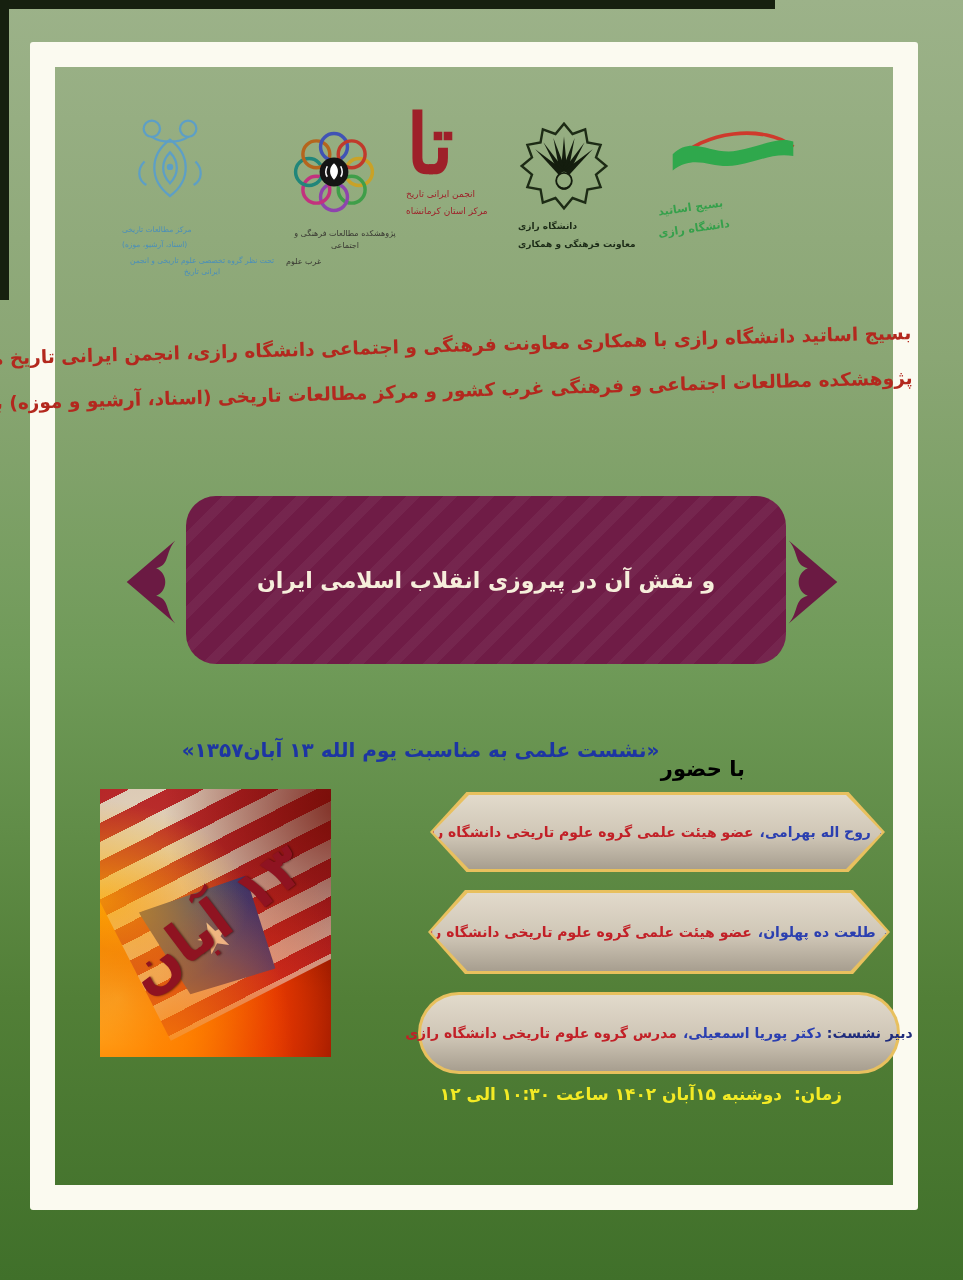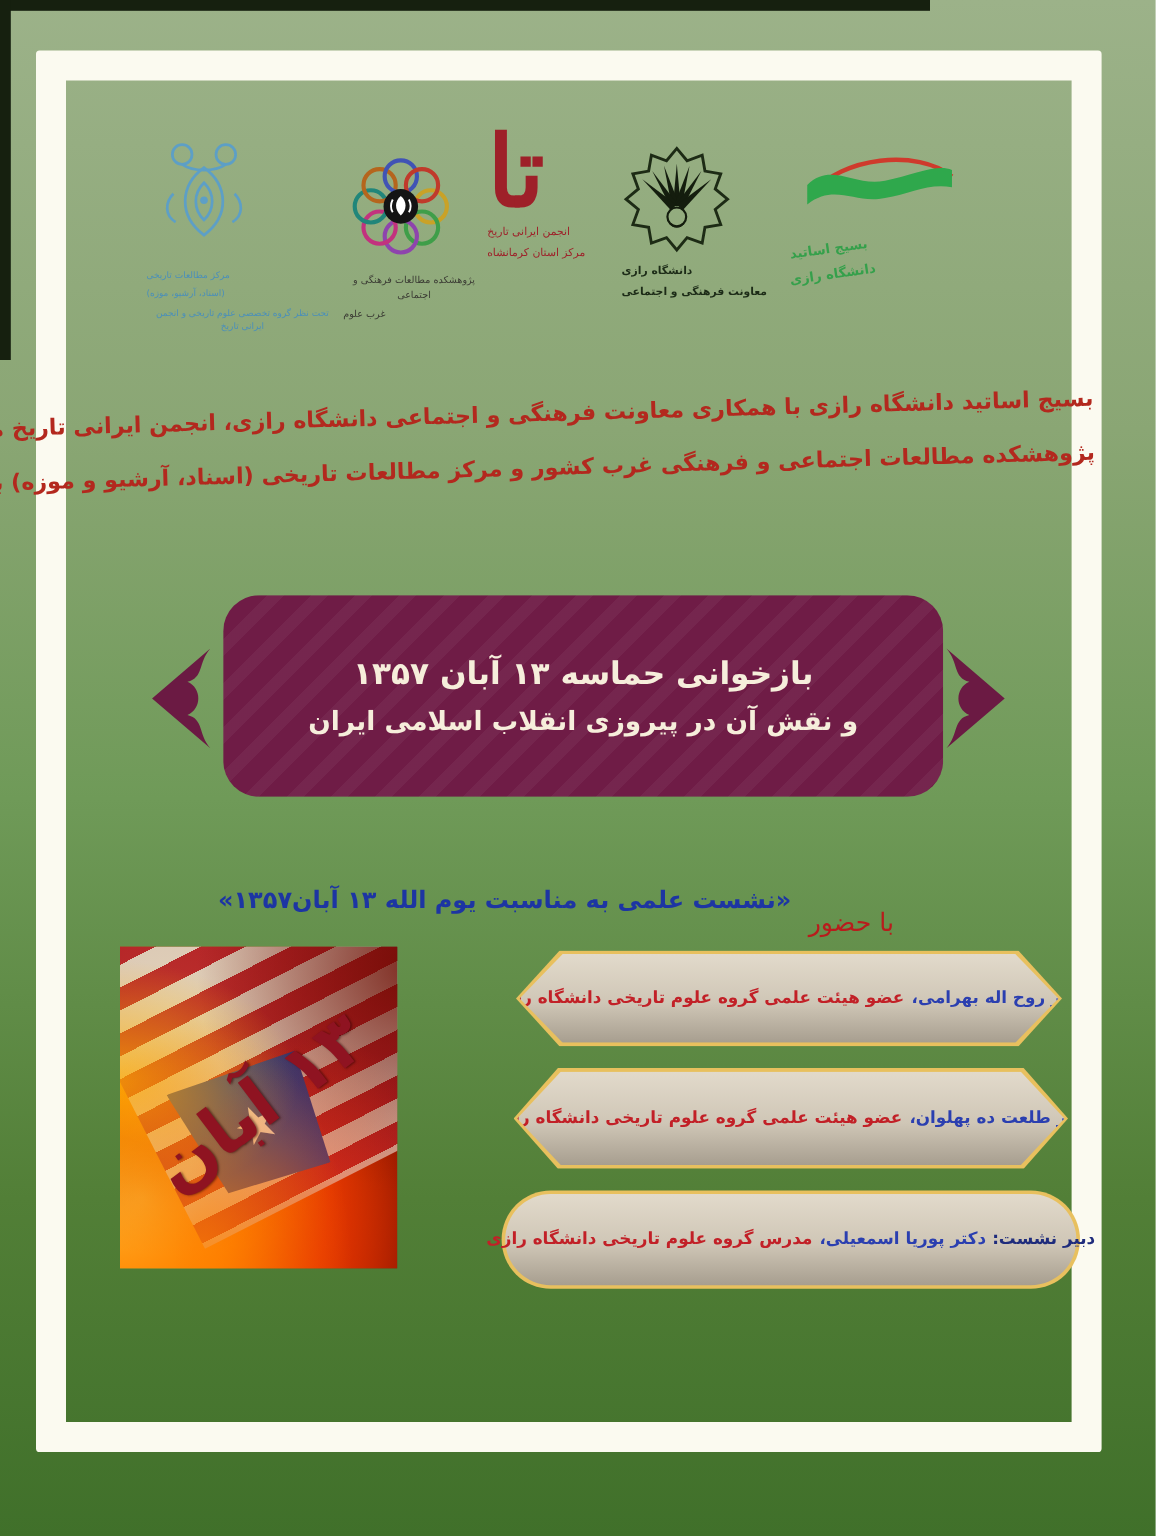--- a/index.html
+++ b/index.html
@@ -48,21 +48,21 @@
   .orn{position:absolute;top:530px;width:62px;height:104px;}
   .orn-left{left:120px;transform:scaleX(-1);}
   .orn-right{left:782px;}
   
   .subtitle{
     position:absolute;left:0;top:738px;width:841px;text-align:center;direction:rtl;
     color:#1d35a3;font-size:20px;font-weight:bold;
   }
   .attendance{
     position:absolute;right:218px;top:757px;direction:rtl;
-    color:#b91c1c;font-size:21px;font-weight:normal;
+    color:#000000;font-size:21px;font-weight:bold;
   }
   
   .flag{
     position:absolute;left:100px;top:789px;width:231px;height:268px;overflow:hidden;
     background:
       radial-gradient(circle at 18% 22%,rgba(255,190,60,.85),rgba(215,80,0,.55) 38%,rgba(60,8,0,0) 70%),
       radial-gradient(ellipse at 8% 78%,#ffd24a 0%,#ff8a00 28%,#e03b00 52%,#7a0d00 78%,#200400 100%);
   }
   .flag-stripes{
     position:absolute;right:-55px;top:-60px;width:290px;height:260px;transform:rotate(-27deg);
@@ -174,21 +174,21 @@
         <path d="M50 18 L46.5 56 L53.5 56 Z" transform="rotate(-32 50 60)"></path>
         <path d="M50 18 L46.5 56 L53.5 56 Z" transform="rotate(32 50 60)"></path>
         <path d="M50 18 L46.5 56 L53.5 56 Z" transform="rotate(-48 50 60)"></path>
         <path d="M50 18 L46.5 56 L53.5 56 Z" transform="rotate(48 50 60)"></path>
       </g>
       <circle cx="50" cy="66" r="8.5" fill="none" stroke="#141d0e" stroke-width="2"></circle>
       <path d="M44 72 C47 76 53 76 56 72" fill="none" stroke="#141d0e" stroke-width="1.8"></path>
     </svg>
   </span>
   <div class="cap">دانشگاه رازی</div>
-  <div class="cap">معاونت فرهنگی و اجتماعی</div>
+  <div class="cap">معاونت فرهنگی و همکاری</div>
 </div>
 
 <div class="logo logo5">
   <span>
     <svg width="150" height="72" viewBox="0 0 150 80">
       <path d="M12 46 C40 12 110 4 142 30" stroke="#cf3a2c" stroke-width="4" fill="none"></path>
       <path d="M8 38 C30 16 52 40 80 34 C108 28 128 18 142 24 L142 40 C120 36 104 46 80 50 C52 56 34 36 8 56 Z" fill="#2fa84c"></path>
     </svg>
   </span>
   <div class="cap">بسیج اساتید</div>
@@ -204,21 +204,20 @@
   <svg width="62" height="104" viewBox="0 0 64 120">
     <path d="M4 12 C16 26 10 40 26 44 C12 50 12 70 26 76 C10 80 16 94 4 108 L60 60 Z" fill="#6b1a43"></path>
   </svg>
 </span>
 <span class="orn orn-right">
   <svg width="62" height="104" viewBox="0 0 64 120">
     <path d="M4 12 C16 26 10 40 26 44 C12 50 12 70 26 76 C10 80 16 94 4 108 L60 60 Z" fill="#6b1a43"></path>
   </svg>
 </span>
 <div class="banner">
-  <div class="l1">بازخوانی حماسه ۱۳ آبان ۱۳۵۷</div>
   <div class="l2">و نقش آن در پیروزی انقلاب اسلامی ایران</div>
 </div>
 
 <div class="subtitle">«نشست علمی به مناسبت یوم الله ۱۳ آبان۱۳۵۷»</div>
 
 <div class="attendance">با حضور</div>
 
 <div class="flag">
   <div class="flag-stripes"></div>
   <div class="flag-canton">
@@ -250,13 +249,17 @@
   <div class="shell">
     <div class="inner">
       <span class="sp-prefix">دبیر نشست:</span>
       <span class="sp-name">دکتر پوریا اسمعیلی،</span>
       <span class="sp-role">مدرس گروه علوم تاریخی دانشگاه رازی</span>
     </div>
   </div>
 </div>
 
 <div class="schedule">
+  <div class="row">
+    <span class="lbl">زمان:</span>
+    <span>دوشنبه ۱۵آبان ۱۴۰۲ ساعت ۱۰:۳۰ الی ۱۲</span>
+  </div>
 </div>
 
 </body></html>

